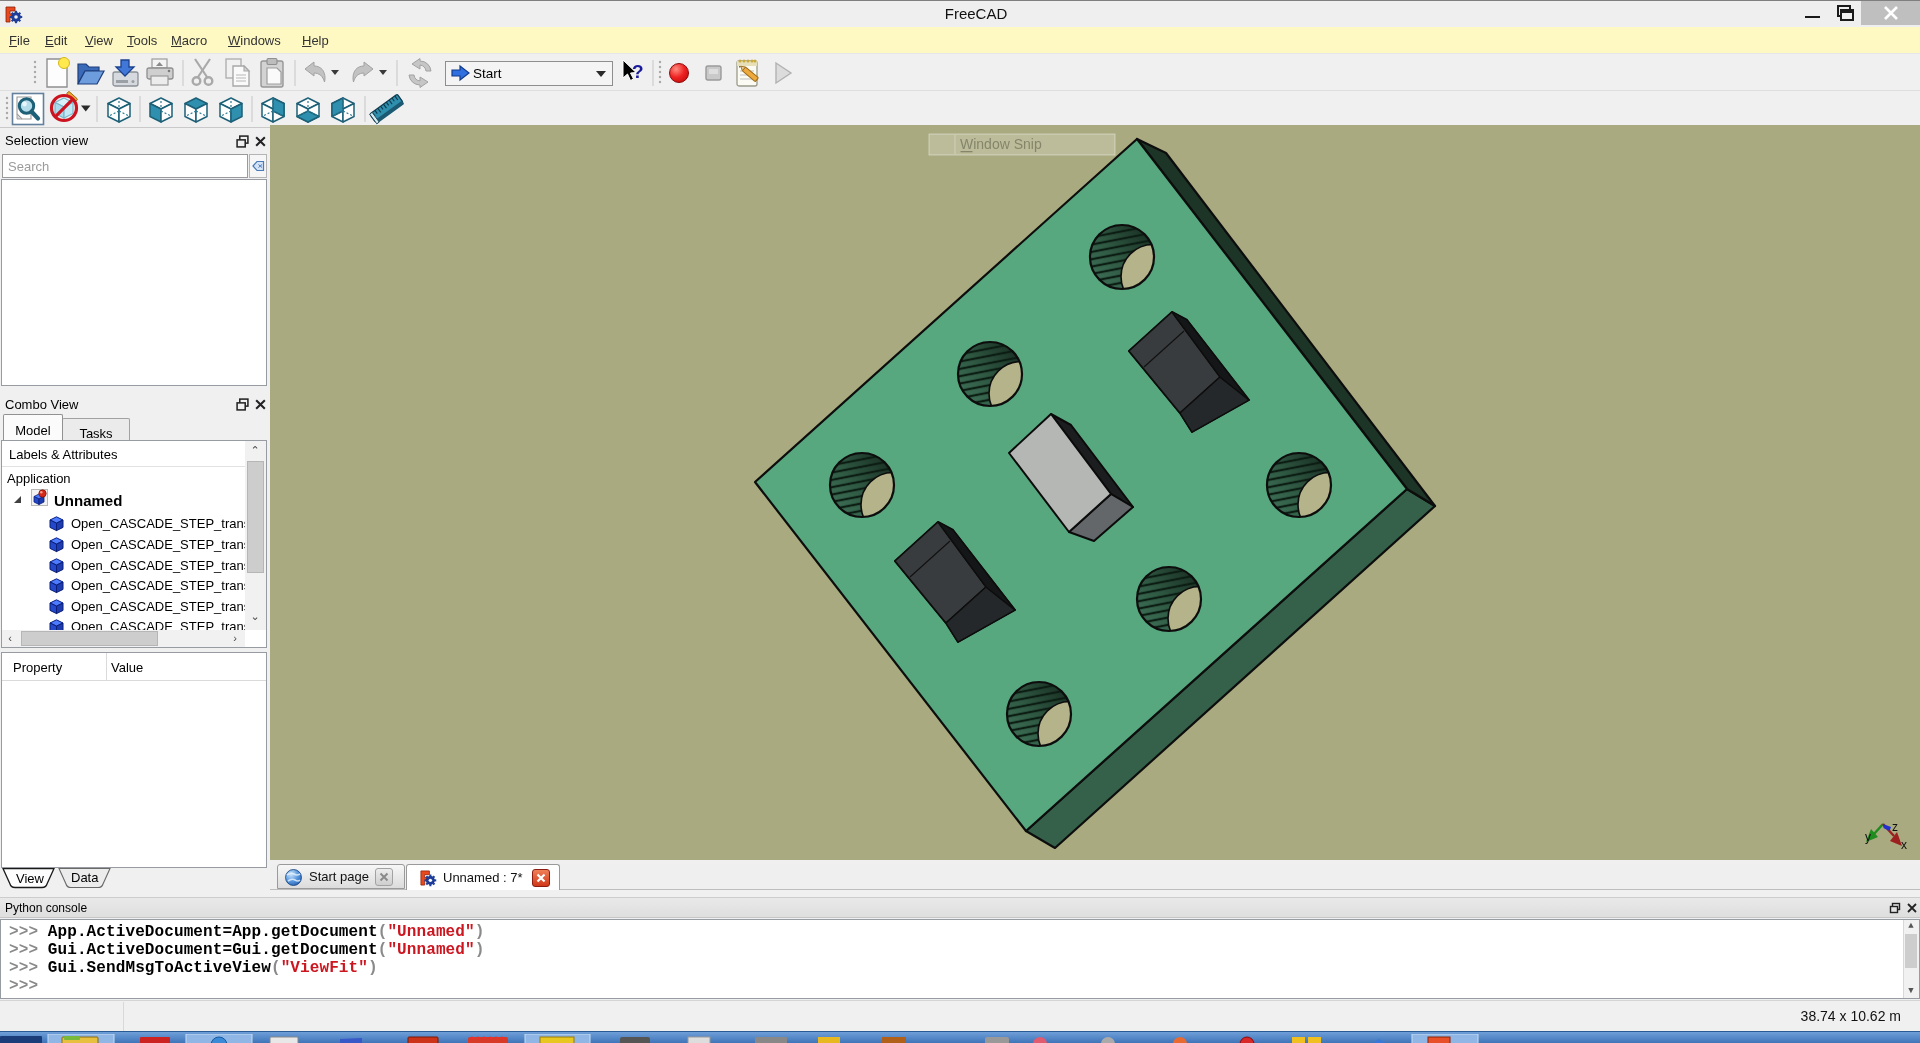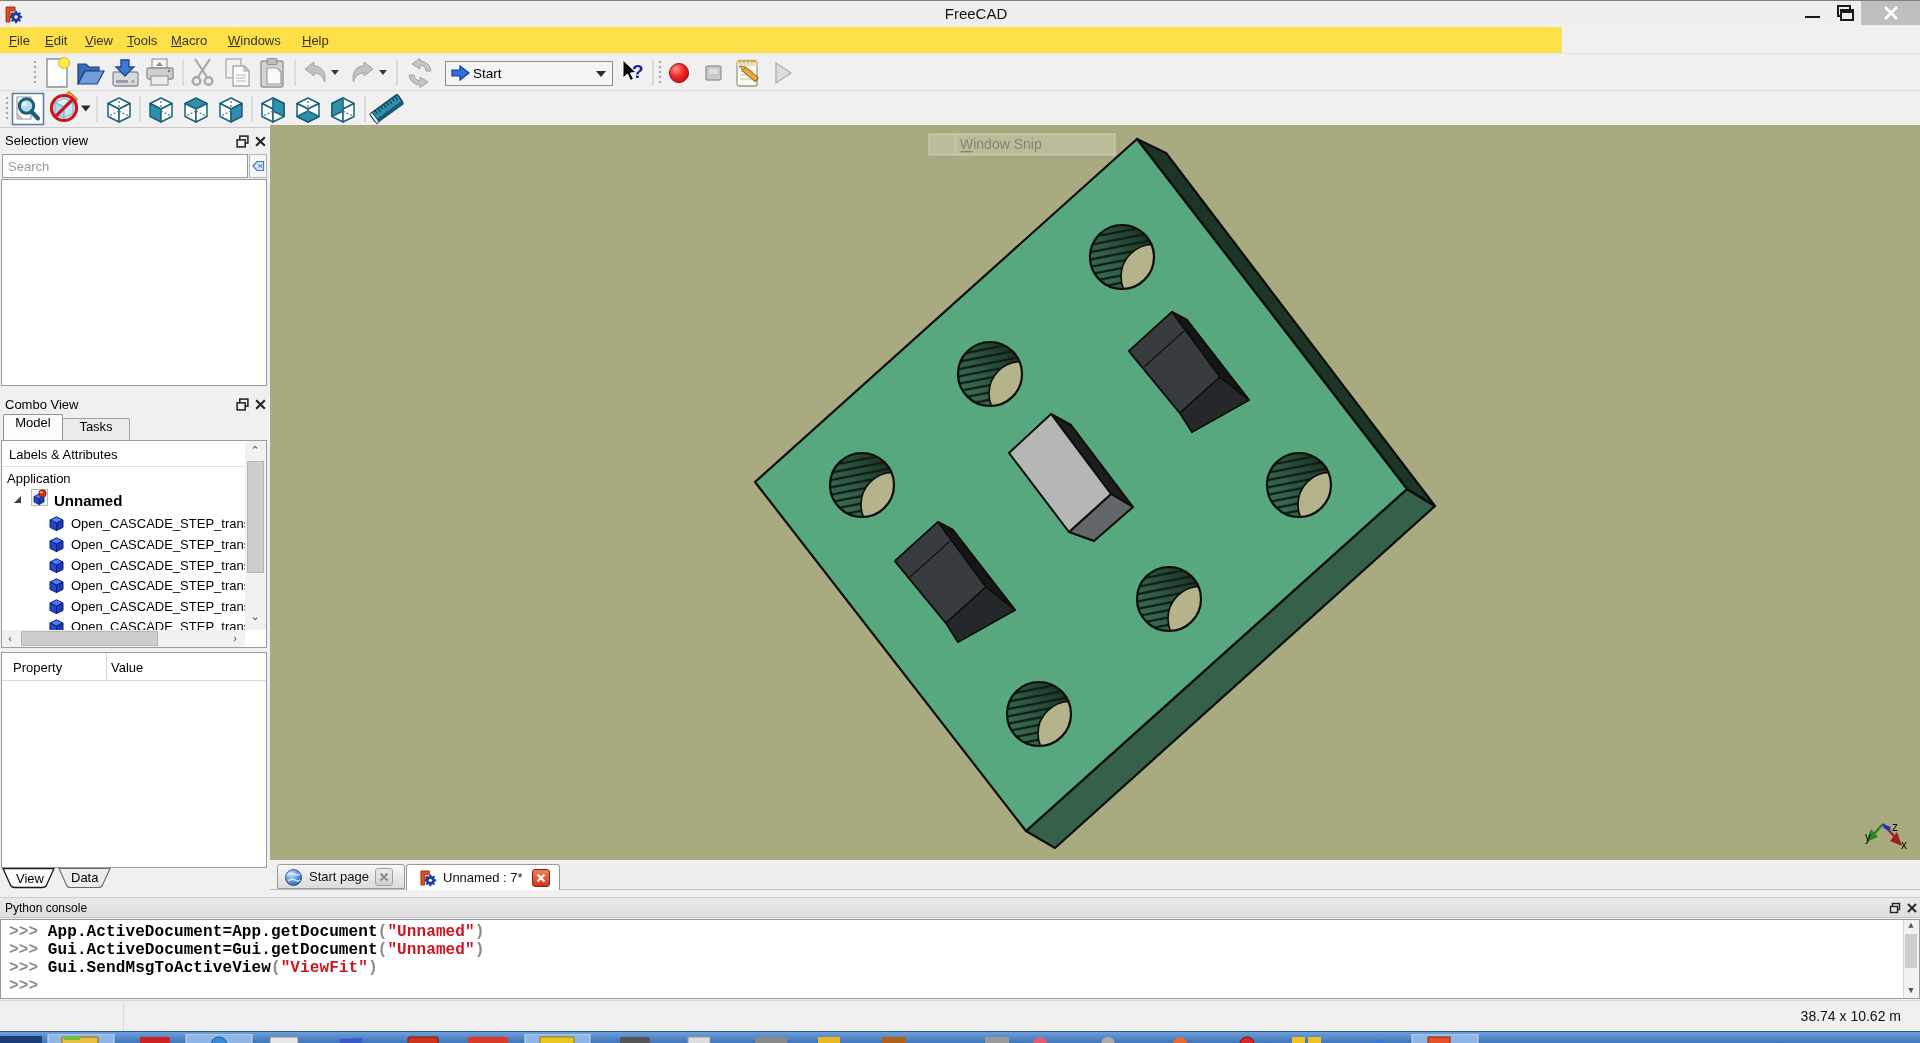--- a/index.html
+++ b/index.html
@@ -1,21 +1,21 @@
 <!DOCTYPE html>
 <html><head>
 <meta charset="utf-8">
 <style>
 * { margin:0; padding:0; box-sizing:border-box; }
 html,body { width:1920px; height:1043px; overflow:hidden; }
 body { font-family:"Liberation Sans", sans-serif; background:#f0f0f0; position:relative; }
 .abs { position:absolute; }
 #titlebar { left:0; top:0; width:1920px; height:27px; background:#efefef; border-top:1px solid #7f7f7f;padding-left:32px; }
 #title { width:100%; text-align:center; font-size:15px; color:#111; line-height:26px; }
-#menubar { left:0; top:27px; width:1562px; height:26px; background:#fde047; }
+#menubar { left:0; top:27px; width:1920px; height:26px; background:#fef9c3; }
 .menuitem { position:absolute; top:6px; font-size:13px; color:#333; }
 .menuitem u { text-decoration-thickness:1px; }
 #toolbar1 { left:0; top:53px; width:1920px; height:38px; background:#f0f0f0; border-top:1px solid #e6e6e6; border-bottom:1px solid #dedede;padding-left:28px; }
 #toolbar2 { left:0; top:91px; width:1920px; height:37px; background:#f0f0f0; border-bottom:1px solid #c9c9c9; }
 #dock { left:0; top:129px; width:301px; height:762px; background:#f0f0f0; }
 .ptitle { position:absolute; font-size:13px; color:#000; }
 #viewport { left:270px; top:125px; width:1650px; height:633px; }
 .whitebox { position:absolute; background:#fff; border:1px solid #969ca2; }
 #tabbar { left:270px; top:864px; width:1650px; height:26px; background:#efefef; border-bottom:1px solid #bdbdbd; }
 #pytitle { left:0; top:897px; width:1920px; height:21px; background:linear-gradient(#e9e9e9,#dedede); border-top:1px solid #cdcdcd; border-bottom:1px solid #c6c6c6; }
@@ -341,24 +341,24 @@
 
   <div class="ptitle" style="left:5px;top:268px">Combo View</div>
   <svg class="abs" style="left:236px;top:269px" width="13" height="13" viewBox="0 0 12 12">
     <rect x="3.5" y="1" width="7.5" height="6.5" fill="none" stroke="#222" stroke-width="1.4"></rect>
     <rect x="1" y="4.5" width="7.5" height="6.5" fill="#f0f0f0" stroke="#222" stroke-width="1.4"></rect>
   </svg>
   <svg class="abs" style="left:254px;top:269px" width="13" height="13" viewBox="0 0 12 12">
     <path d="M2 2 L10 10 M10 2 L2 10" stroke="#222" stroke-width="1.9"></path>
   </svg>
   <div class="abs" style="left:62px;top:289px;width:68px;height:23px;background:#ebebeb;border:1px solid #a2a2a2;border-bottom:none;border-radius:2px 2px 0 0">
-    <div style="text-align:center;font-size:13px;margin-top:0">Tasks</div>
+    <div style="text-align:center;font-size:13px;margin-top:7px">Tasks</div>
   </div>
   <div class="abs" style="left:3px;top:285px;width:60px;height:26px;background:#fbfbfb;border:1px solid #919191;border-bottom:none;border-radius:2px 2px 0 0">
-    <div style="text-align:center;font-size:13px;margin-top:0">Model</div>
+    <div style="text-align:center;font-size:13px;margin-top:8px">Model</div>
   </div>
 
   <div class="whitebox" style="left:1px;top:311px;width:266px;height:208px">
     <div class="abs" style="left:7px;top:6px;font-size:13px">Labels &amp; Attributes</div>
     <div class="abs" style="left:0;top:25px;width:264px;height:1px;background:#e2e2e2"></div>
     <div class="abs" style="left:5px;top:30px;font-size:13px">Application</div>
     <svg class="abs" style="left:11px;top:55px" width="9" height="9" viewBox="0 0 9 9">
         <polygon points="1,7 8,7 8,0" fill="#404040"></polygon>
       </svg>
     <svg class="abs" style="left:29px;top:48px" width="17" height="17" viewBox="0 0 17 17">

